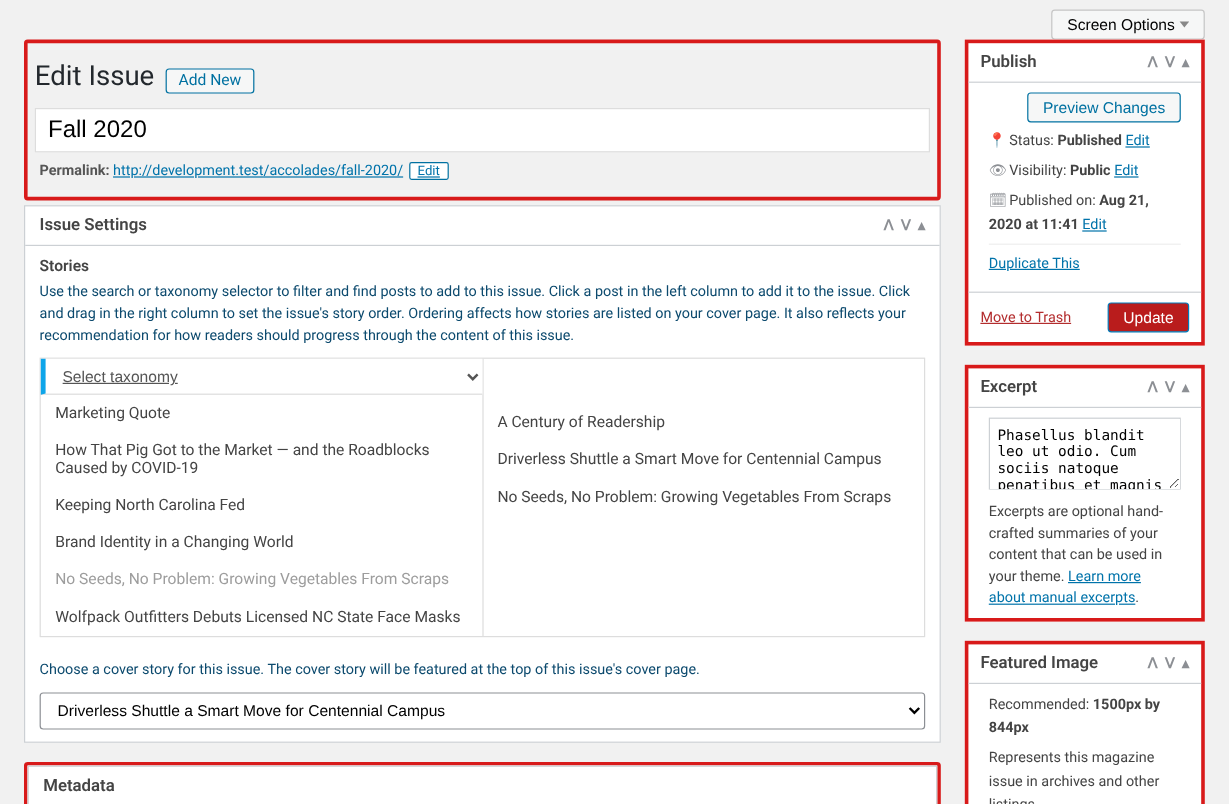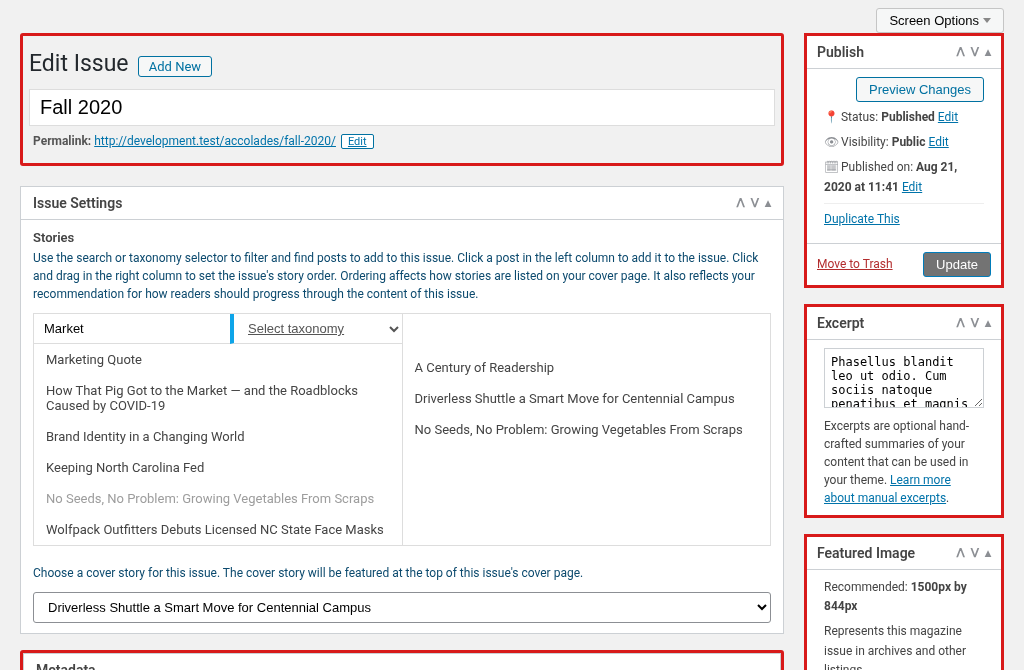--- a/index.html
+++ b/index.html
@@ -142,21 +142,21 @@
     }
     .side-body { padding: 8px 17px; font-size: 12px; }
     .side-body .row { margin-bottom: 6px; line-height: 1.6; }
     .side-body a { color: #0073aa; text-decoration: underline; }
     .side-footer {
       display: flex; justify-content: space-between; align-items: center;
       padding: 8px 10px; border-top: 1px solid #ccd0d4;
     }
     .link-danger { color: #b32d2e; text-decoration: underline; cursor: pointer; font-size: 12px; }
     .btn-primary {
-      background: #737373; color: #fff; border: 1px solid #007cba;
+      background: #b91c1c; color: #fff; border: 1px solid #007cba;
       padding: 4px 12px; border-radius: 3px; font-size: 13px; cursor: pointer;
     }
     .btn-outline {
       background: #f6f7f7; color: #0071a1; border: 1px solid #0071a1;
       padding: 4px 12px; border-radius: 3px; font-size: 13px; cursor: pointer;
     }
     .side-textarea {
       width: 100%;
       min-height: 60px;
       border: 1px solid #ccd0d4;
@@ -197,46 +197,45 @@
         </div>
         <input class="post-title-input" value="Fall 2020" style="">
         <div class="permalink-row">
           <strong>Permalink:</strong>
           <a href="#">http://development.test/accolades/fall-2020/</a>
           <a class="permalink-edit-btn">Edit</a>
         </div>
       </div>
     </div>
 
-    <div class="panel issue-settings-panel" style="margin-top:20px;">
+    <div class="panel issue-settings-panel" style="margin-top:4px;">
       <div class="panel-header">
         <span>Issue Settings</span>
         <div class="panel-controls">
           <span>ᐱ</span>
           <span>ᐯ</span>
           <span>▴</span>
         </div>
       </div>
       <div class="panel-body">
         <div class="section-title">Stories</div>
         <div class="help-text">Use the search or taxonomy selector to filter and find posts to add to this issue. Click a post in the left column to add it to the issue. Click and drag in the right column to set the issue's story order. Ordering affects how stories are listed on your cover page. It also reflects your recommendation for how readers should progress through the content of this issue.</div>
 
         <div class="story-cols">
           <div class="story-col-left">
             <div style="display:flex;">
-              <input class="search-input" value="Market" style="">
               <select class="taxonomy-select">
                 <option>Select taxonomy</option>
               </select>
             </div>
             <ul class="story-list">
               <li>Marketing Quote</li>
               <li>How That Pig Got to the Market — and the Roadblocks Caused by COVID-19</li>
+              <li>Keeping North Carolina Fed</li>
               <li>Brand Identity in a Changing World</li>
-              <li>Keeping North Carolina Fed</li>
               <li class="disabled">No Seeds, No Problem: Growing Vegetables From Scraps</li>
               <li>Wolfpack Outfitters Debuts Licensed NC State Face Masks</li>
             </ul>
           </div>
           <div class="story-col-right">
             <ul class="story-list" style="padding-top:38px;">
               <li>A Century of Readership</li>
               <li>Driverless Shuttle a Smart Move for Centennial Campus</li>
               <li>No Seeds, No Problem: Growing Vegetables From Scraps</li>
             </ul>

